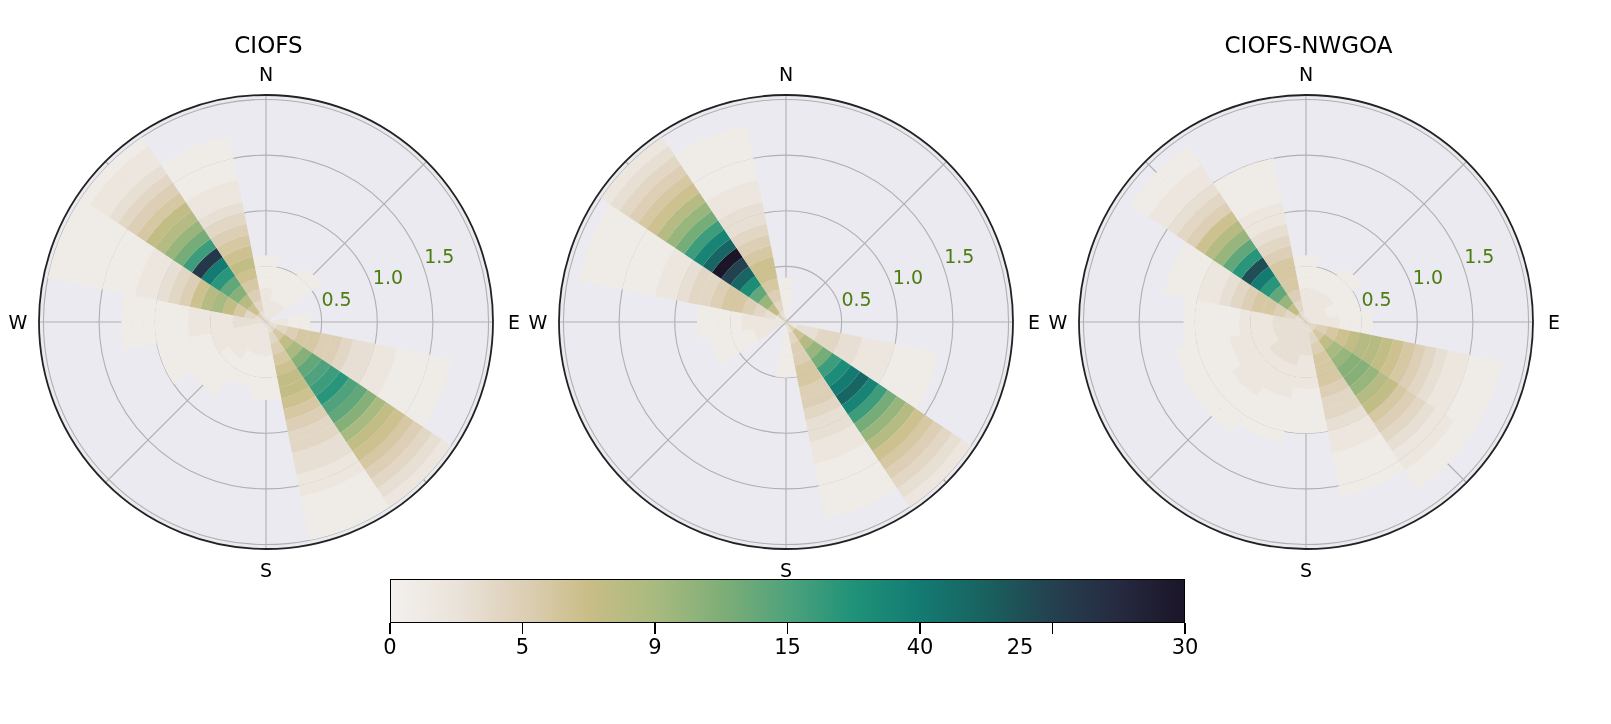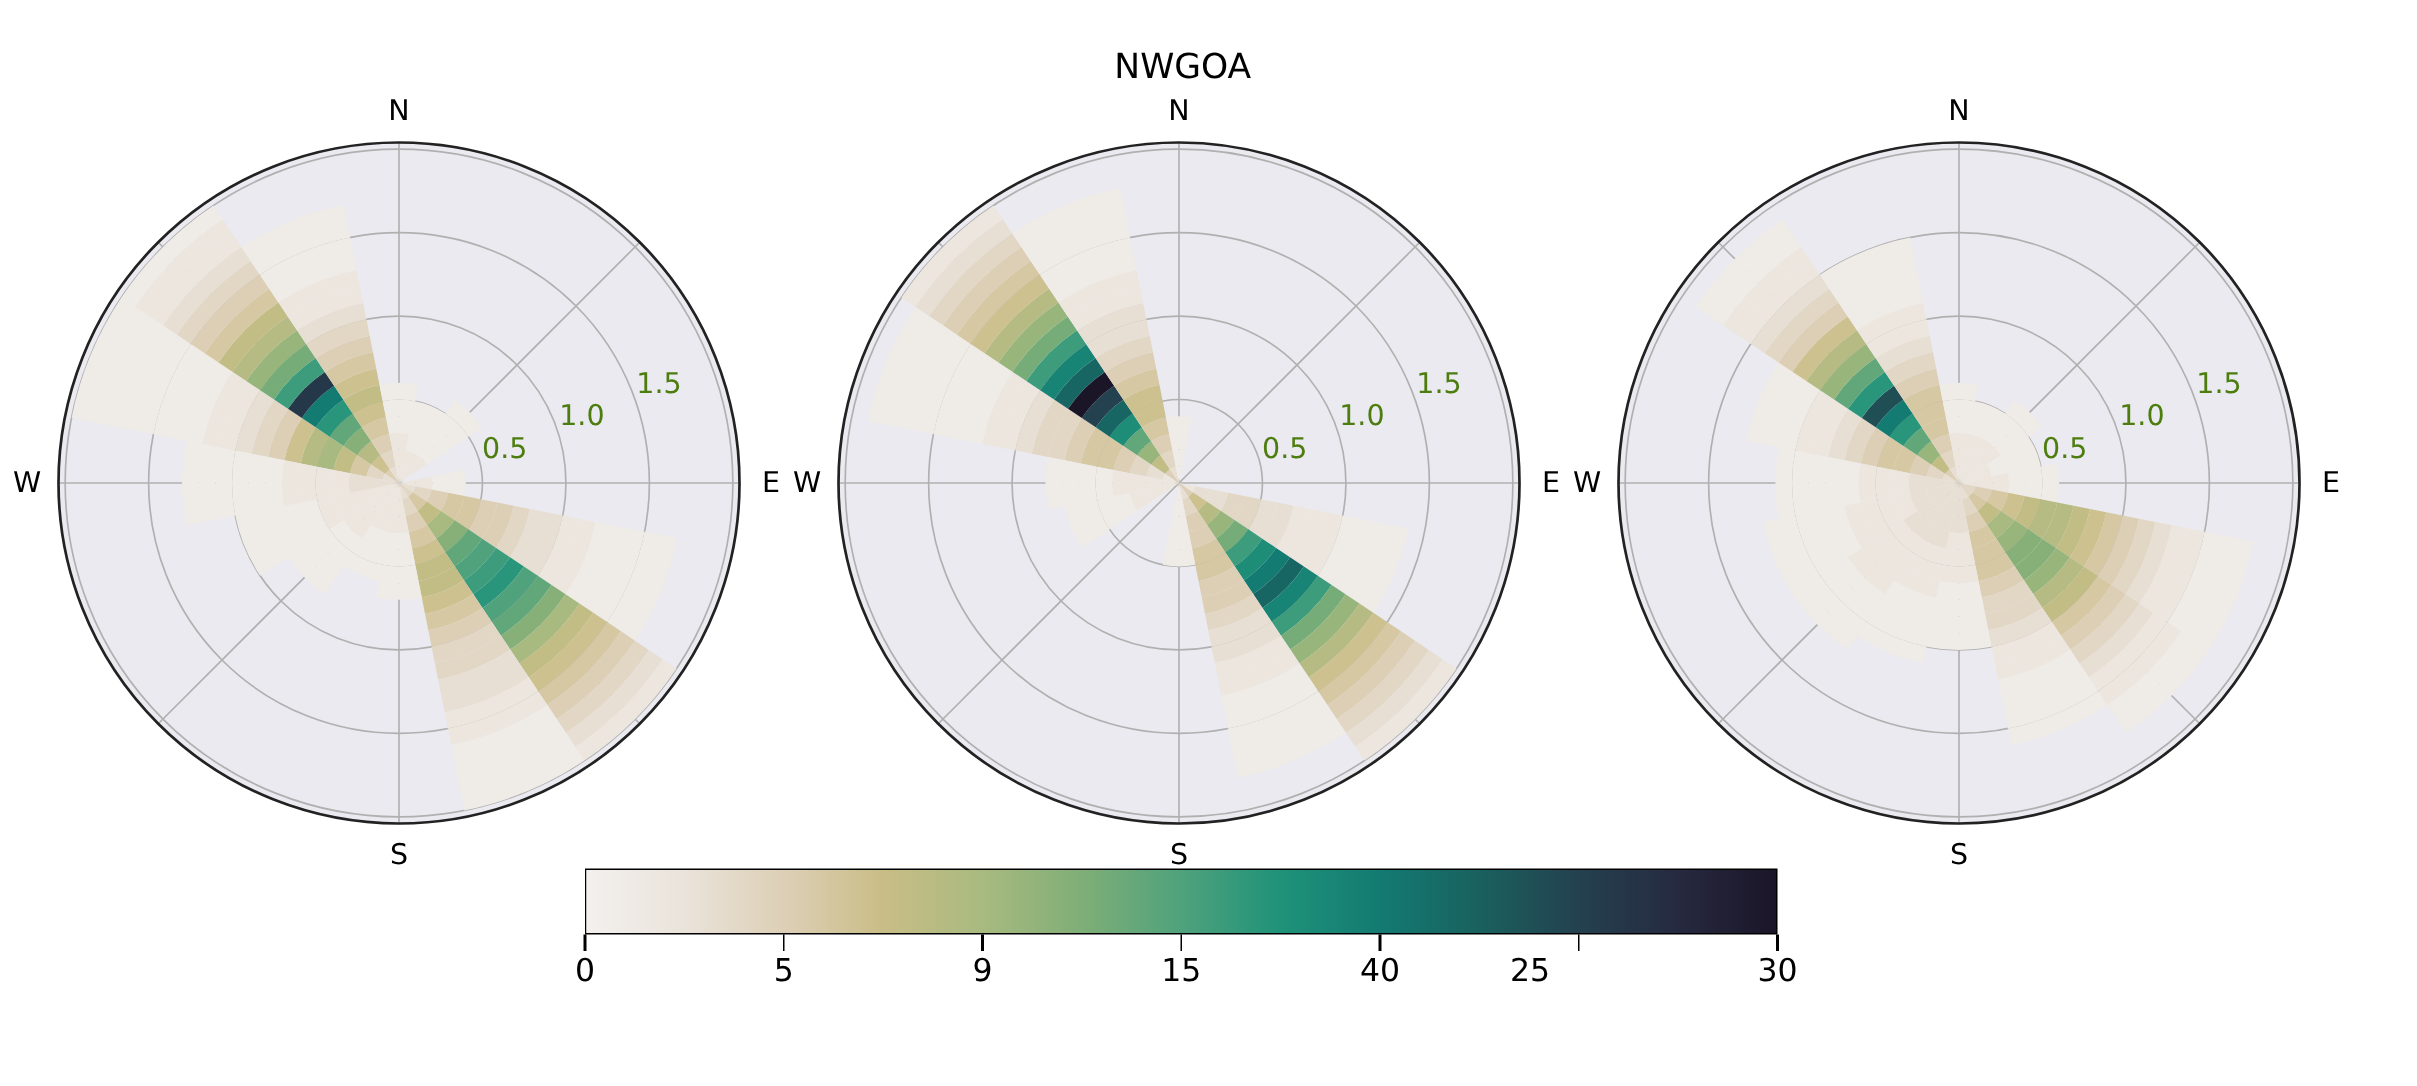--- a/index.html
+++ b/index.html
@@ -21,20 +21,21 @@
               white-space:nowrap;}
   .cb-label{position:absolute;left:0;top:668px;width:1611px;text-align:center;font-size:21px;}
 </style>
 </head>
 <body>
 
 <div class="fig">
 
 
   <div class="subplot" id="sp0" style="left:0px;">
+      <div class="sp-title">CIOFS</div>
       <svg width="537" height="600" viewBox="0 0 537 600" style="position: absolute; left: 0px; top: 0px;">
         <circle cx="266" cy="322" r="227" fill="#eaeaf0"></circle>
         <circle cx="266" cy="322" r="55.63725490196078" fill="none" stroke="#b0b0b0" stroke-width="1.1"></circle>
         <circle cx="266" cy="322" r="111.27450980392156" fill="none" stroke="#b0b0b0" stroke-width="1.1"></circle>
         <circle cx="266" cy="322" r="166.91176470588235" fill="none" stroke="#b0b0b0" stroke-width="1.1"></circle>
         <circle cx="266" cy="322" r="222.54901960784312" fill="none" stroke="#b0b0b0" stroke-width="1.1"></circle>
         <line x1="266" y1="322" x2="266" y2="95" stroke="#b0b0b0" stroke-width="1.1"></line>
         <line x1="266" y1="322" x2="426.51323932934633" y2="161.48676067065372" stroke="#b0b0b0" stroke-width="1.1"></line>
         <line x1="266" y1="322" x2="493" y2="322" stroke="#b0b0b0" stroke-width="1.1"></line>
         <line x1="266" y1="322" x2="426.51323932934633" y2="482.5132393293463" stroke="#b0b0b0" stroke-width="1.1"></line>
@@ -225,21 +226,20 @@
       </svg>
       <div class="dirlab" style="left: 266px; top: 74px; transform: translate(-50%, -50%);">N</div>
       <div class="dirlab" style="left: 514px; top: 322px; transform: translate(-50%, -50%);">E</div>
       <div class="dirlab" style="left: 266px; top: 570px; transform: translate(-50%, -50%);">S</div>
       <div class="dirlab" style="left: 18px; top: 322px; transform: translate(-50%, -50%);">W</div>
       <div class="rlab" style="left: 321.402px; top: 298.709px; transform: translate(0px, -50%);">0.5</div>
       <div class="rlab" style="left: 372.804px; top: 277.417px; transform: translate(0px, -50%);">1.0</div>
       <div class="rlab" style="left: 424.206px; top: 256.126px; transform: translate(0px, -50%);">1.5</div>
     </div>
   <div class="subplot" id="sp1" style="left:520px;">
-      <div class="sp-title">NWGOA</div>
       <svg width="537" height="600" viewBox="0 0 537 600" style="position: absolute; left: 0px; top: 0px;">
         <circle cx="266" cy="322" r="227" fill="#eaeaf0"></circle>
         <circle cx="266" cy="322" r="55.63725490196078" fill="none" stroke="#b0b0b0" stroke-width="1.1"></circle>
         <circle cx="266" cy="322" r="111.27450980392156" fill="none" stroke="#b0b0b0" stroke-width="1.1"></circle>
         <circle cx="266" cy="322" r="166.91176470588235" fill="none" stroke="#b0b0b0" stroke-width="1.1"></circle>
         <circle cx="266" cy="322" r="222.54901960784312" fill="none" stroke="#b0b0b0" stroke-width="1.1"></circle>
         <line x1="266" y1="322" x2="266" y2="95" stroke="#b0b0b0" stroke-width="1.1"></line>
         <line x1="266" y1="322" x2="426.51323932934633" y2="161.48676067065372" stroke="#b0b0b0" stroke-width="1.1"></line>
         <line x1="266" y1="322" x2="493" y2="322" stroke="#b0b0b0" stroke-width="1.1"></line>
         <line x1="266" y1="322" x2="426.51323932934633" y2="482.5132393293463" stroke="#b0b0b0" stroke-width="1.1"></line>
@@ -384,20 +384,21 @@
       </svg>
       <div class="dirlab" style="left: 266px; top: 74px; transform: translate(-50%, -50%);">N</div>
       <div class="dirlab" style="left: 514px; top: 322px; transform: translate(-50%, -50%);">E</div>
       <div class="dirlab" style="left: 266px; top: 570px; transform: translate(-50%, -50%);">S</div>
       <div class="dirlab" style="left: 18px; top: 322px; transform: translate(-50%, -50%);">W</div>
       <div class="rlab" style="left: 321.402px; top: 298.709px; transform: translate(0px, -50%);">0.5</div>
       <div class="rlab" style="left: 372.804px; top: 277.417px; transform: translate(0px, -50%);">1.0</div>
       <div class="rlab" style="left: 424.206px; top: 256.126px; transform: translate(0px, -50%);">1.5</div>
     </div>
   <div class="subplot" id="sp2" style="left:1040px;">
+      <div class="sp-title">CIOFS-NWGOA</div>
       <svg width="537" height="600" viewBox="0 0 537 600" style="position: absolute; left: 0px; top: 0px;">
         <circle cx="266" cy="322" r="227" fill="#eaeaf0"></circle>
         <circle cx="266" cy="322" r="55.63725490196078" fill="none" stroke="#b0b0b0" stroke-width="1.1"></circle>
         <circle cx="266" cy="322" r="111.27450980392156" fill="none" stroke="#b0b0b0" stroke-width="1.1"></circle>
         <circle cx="266" cy="322" r="166.91176470588235" fill="none" stroke="#b0b0b0" stroke-width="1.1"></circle>
         <circle cx="266" cy="322" r="222.54901960784312" fill="none" stroke="#b0b0b0" stroke-width="1.1"></circle>
         <line x1="266" y1="322" x2="266" y2="95" stroke="#b0b0b0" stroke-width="1.1"></line>
         <line x1="266" y1="322" x2="426.51323932934633" y2="161.48676067065372" stroke="#b0b0b0" stroke-width="1.1"></line>
         <line x1="266" y1="322" x2="493" y2="322" stroke="#b0b0b0" stroke-width="1.1"></line>
         <line x1="266" y1="322" x2="426.51323932934633" y2="482.5132393293463" stroke="#b0b0b0" stroke-width="1.1"></line>

